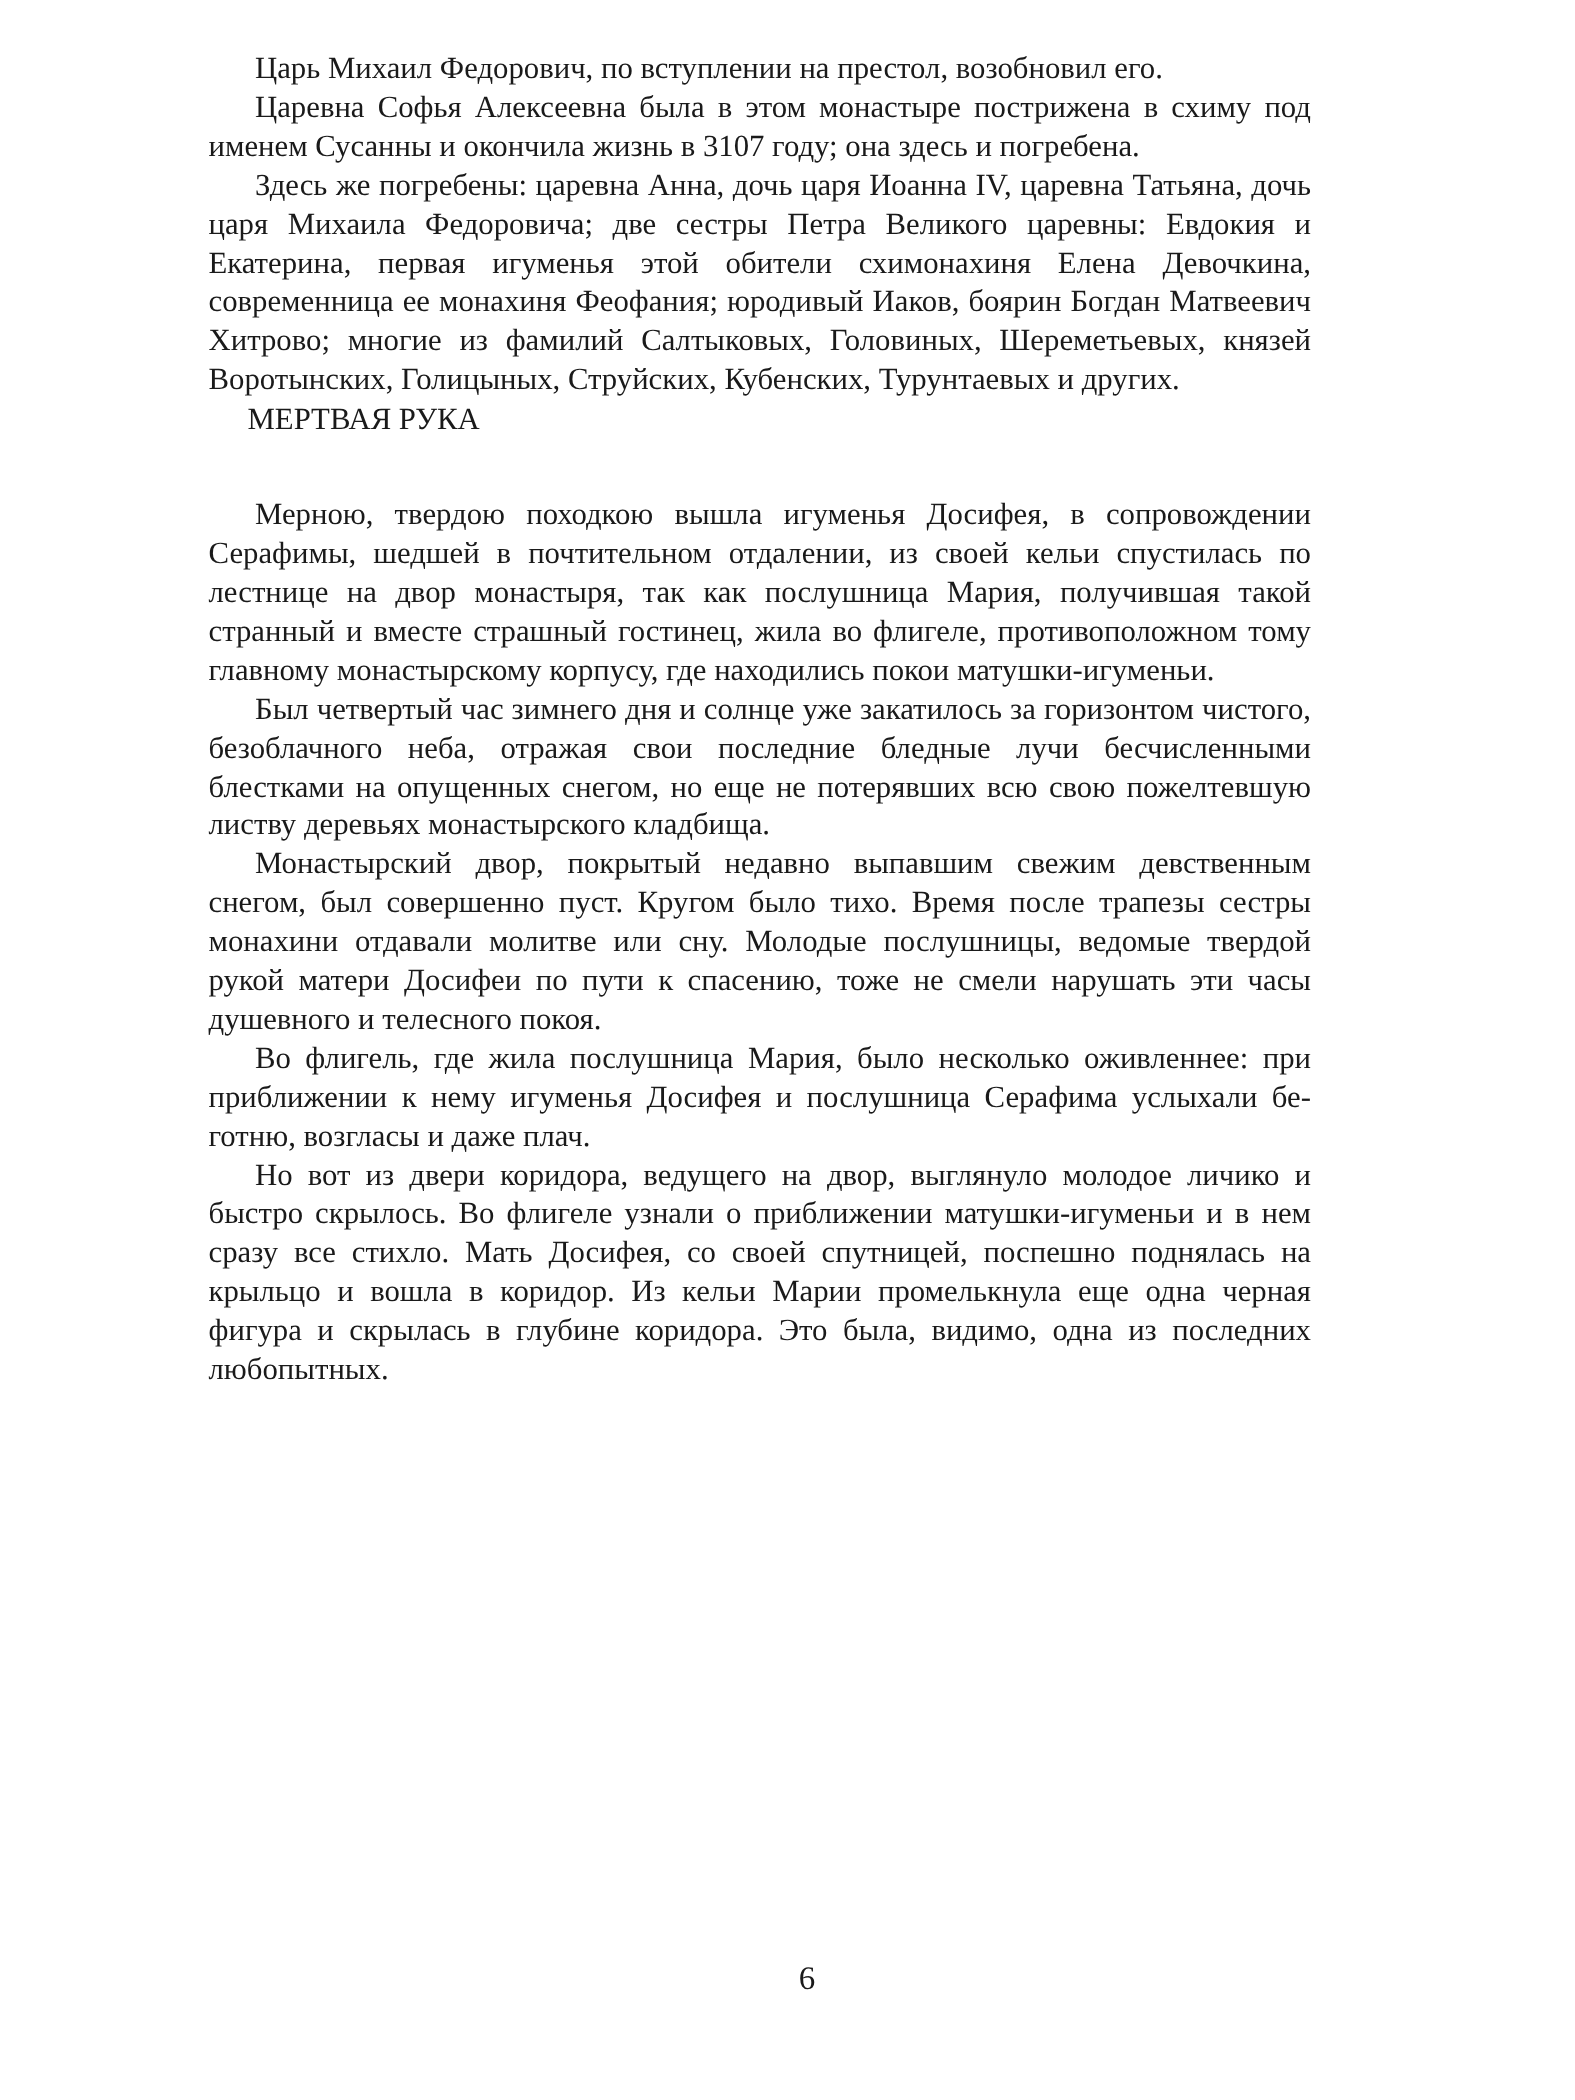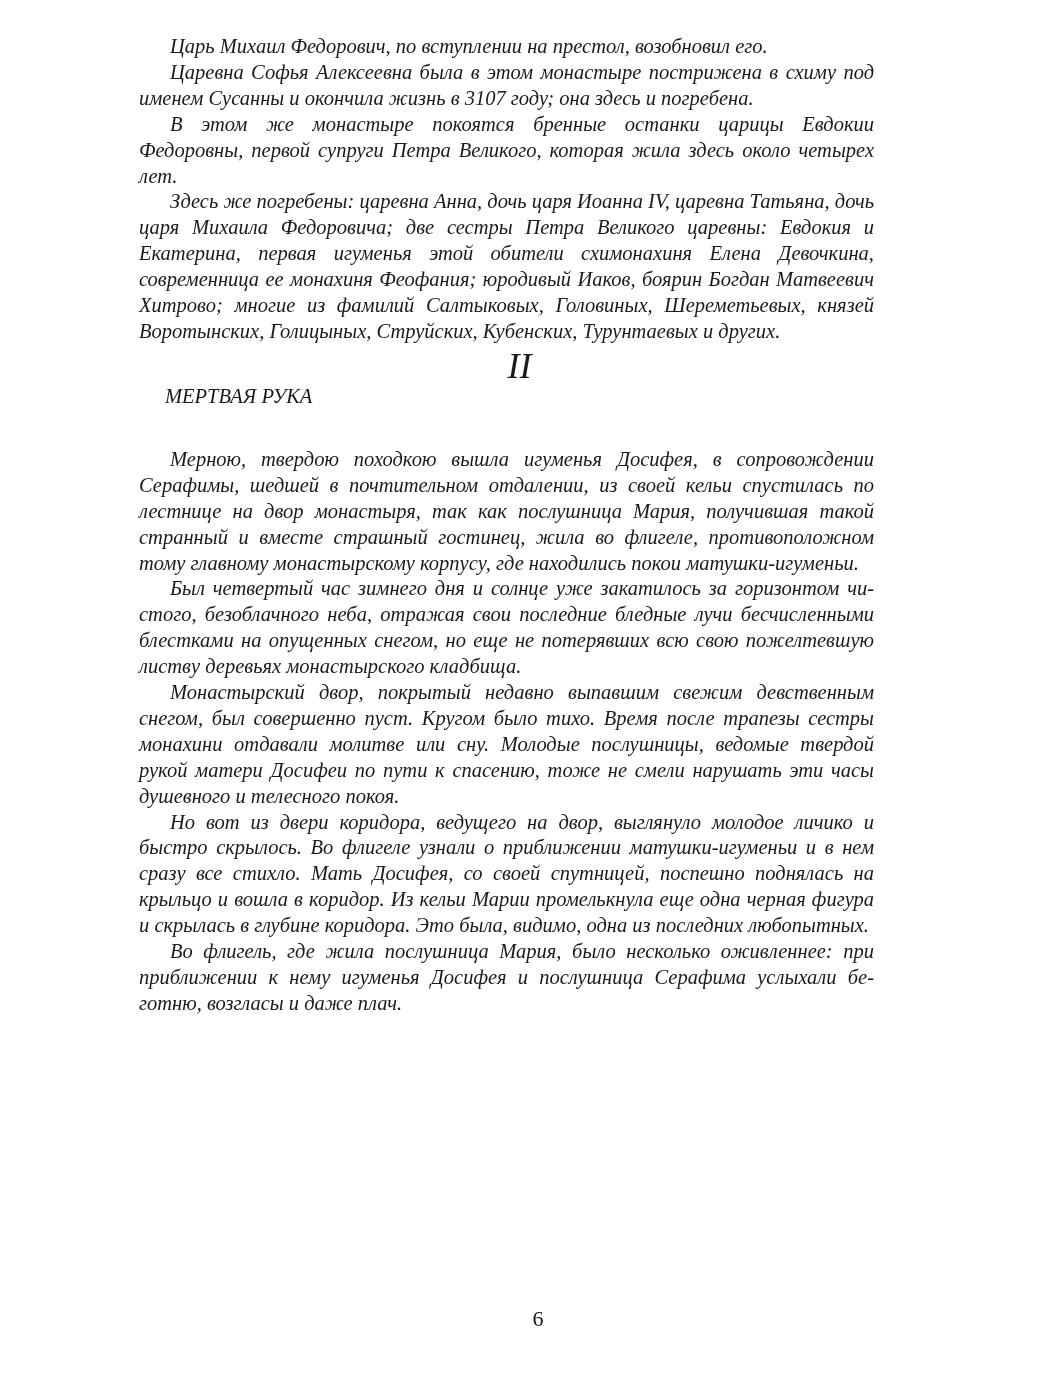--- a/index.html
+++ b/index.html
@@ -6,21 +6,20 @@
   body { width: 1050px; height: 1400px; position: relative; overflow: hidden; }
   .page {
     position: absolute;
     left: 139px;
     top: 34px;
     width: 735px;
     font-family: "Liberation Serif", "DejaVu Serif", serif;
     font-size: 20.5px;
     line-height: 25.9px;
     color: #1a1a1a;
-    font-style: italic;
   }
   .page p {
     margin: 0;
     text-indent: 31px;
     text-align: justify;
     text-align-last: left;
     hyphens: manual;
   }
   .chapter-number {
     text-align: center;
@@ -49,26 +48,24 @@
     padding-left: 26px;
     box-sizing: border-box;
   }
 </style>
 </head>
 <body>
 
 <div class="page">
   <p>Царь Михаил Федорович, по вступлении на престол, возобновил его.</p>
   <p>Царевна Софья Алексеевна была в этом монастыре пострижена в схиму под именем Сусанны и окончила жизнь в 3107 году; она здесь и погребена.</p>
-  <p>В этом же монастыре покоятся бренные останки царицы Евдокии Федоровны, первой супруги Петра Великого, которая жила здесь около четырех лет.</p>
   <p>Здесь же погребены: царевна Анна, дочь царя Иоанна IV, царевна Татьяна, дочь царя Михаила Федоровича; две сестры Петра Великого царевны: Евдокия и Екатерина, первая игуменья этой обители схимонахиня Елена Девочкина, современница ее монахиня Феофания; юродивый Иаков, боярин Богдан Матве­евич Хитрово; многие из фамилий Салтыковых, Головиных, Шереметьевых, князей Воротынских, Голицыных, Струйских, Кубенских, Турунтаевых и других.</p>
 
-  <div class="chapter-number">II</div>
   <div class="chapter-title">МЕРТВАЯ РУКА</div>
 
   <p>Мерною, твердою походкою вышла игуменья Досифея, в сопровождении Серафимы, шедшей в почтительном отдалении, из своей кельи спустилась по лестнице на двор монастыря, так как послушница Мария, получившая такой странный и вместе страшный гостинец, жила во флигеле, противоположном тому главному монастырскому корпусу, где находились покои матушки-игуме­ньи.</p>
   <p>Был четвертый час зимнего дня и солнце уже закатилось за горизонтом чи­стого, безоблачного неба, отражая свои последние бледные лучи бесчисленными блестками на опущенных снегом, но еще не потерявших всю свою пожелтевшую листву деревьях монастырского кладбища.</p>
   <p>Монастырский двор, покрытый недавно выпавшим свежим девственным снегом, был совершенно пуст. Кругом было тихо. Время после трапезы сестры монахини отдавали молитве или сну. Молодые послушницы, ведомые твердой рукой матери Досифеи по пути к спасению, тоже не смели нарушать эти часы душевного и телесного покоя.</p>
+  <p>Во флигель, где жила послушница Мария, было несколько оживленнее: при приближении к нему игуменья Досифея и послушница Серафима услыхали бе­готню, возгласы и даже плач.</p>
   <p>Но вот из двери коридора, ведущего на двор, выглянуло молодое личико и быстро скрылось. Во флигеле узнали о приближении матушки-игуменьи и в нем сразу все стихло. Мать Досифея, со своей спутницей, поспешно поднялась на крыльцо и вошла в коридор. Из кельи Марии промелькнула еще одна черная фигура и скрылась в глубине коридора. Это была, видимо, одна из последних любопытных.</p>
-  <p>Во флигель, где жила послушница Мария, было несколько оживленнее: при приближении к нему игуменья Досифея и послушница Серафима услыхали бе­готню, возгласы и даже плач.</p>
 </div>
 
 <div class="page-number">6</div>
 
 </body></html>

